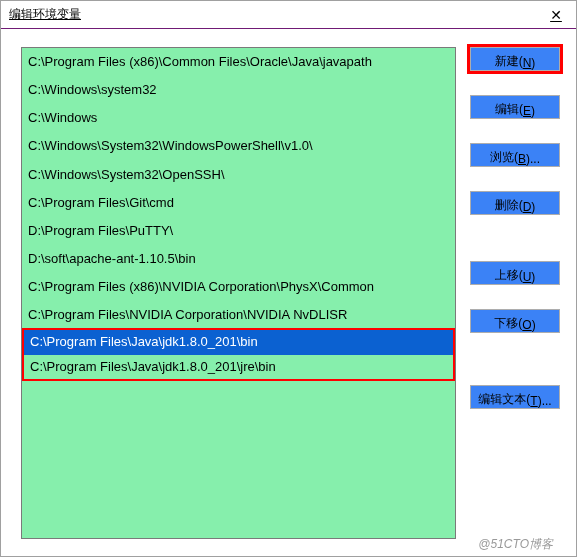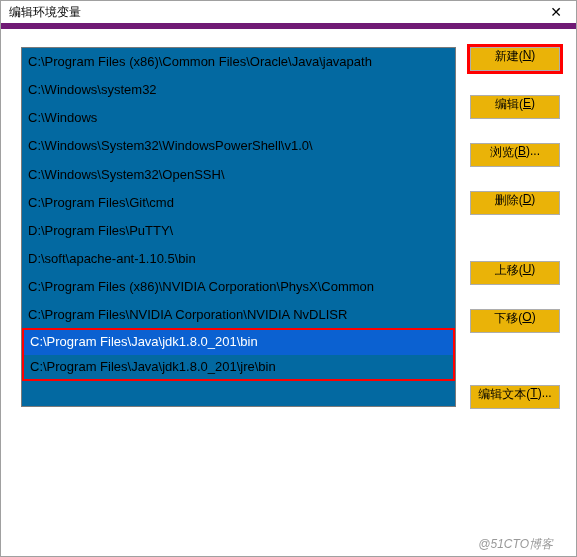--- a/index.html
+++ b/index.html
@@ -24,21 +24,22 @@
       display: flex;
       flex-direction: column;
     }
     .titlebar {
       height: 28px;
       display: flex;
       align-items: center;
       justify-content: space-between;
       padding: 0 0 0 8px;
       background: #fff;
-      border-bottom: 6px solid #701a75;
+      border-bottom: 1px solid #701a75;
+      text-decoration: underline;
     }
     .title-text {
       font-size: 12px;
       color: #000;
     }
     .close-btn {
       width: 40px;
       height: 28px;
       display: flex;
       align-items: center;
@@ -50,23 +51,23 @@
     }
     .content-area {
       flex: 1;
       display: flex;
       padding: 18px 16px 12px 20px;
       gap: 14px;
     }
     .listbox {
       flex: 1;
       border: 1px solid #7a7a7a;
-      background: #0369a1;
+      background: #86efac;
       overflow: hidden;
-      height: 360px;
+      height: 492px;
     }
     .list-item {
       padding: 4px 6px;
       font-size: 13px;
       color: #000;
       white-space: nowrap;
       cursor: default;
       line-height: 1.55;
     }
     .list-item.selected {
@@ -82,26 +83,26 @@
       padding: 2px 6px;
     }
     .button-col {
       width: 90px;
       display: flex;
       flex-direction: column;
       gap: 3px;
     }
     .btn {
       height: 24px;
-      background: #eab308;
+      background: #3b82f6;
       border: 1px solid #adadad;
       font-size: 12px;
       cursor: pointer;
       display: flex;
-      align-items: flex-start;
+      align-items: flex-end;
       justify-content: center;
       white-space: nowrap;
     }
     .btn u {
       text-decoration: underline;
     }
     .btn.hl-red {
       outline: 3px solid #ff0000;
       outline-offset: 0;
     }

